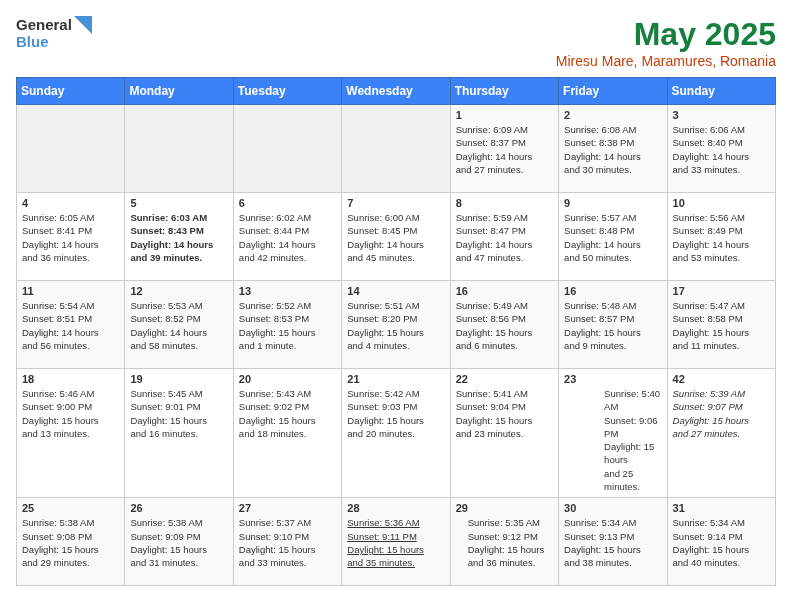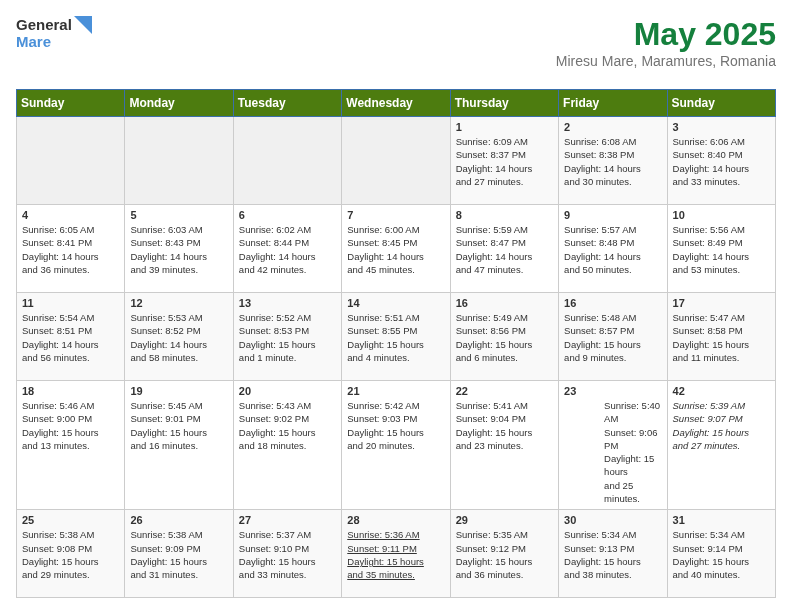--- a/index.html
+++ b/index.html
@@ -7,46 +7,46 @@
       font-family: Arial, sans-serif;
       background: #fff;
       width: 792px;
       min-height: 612px;
       padding: 16px;
     }
     .header {
       display: flex;
       justify-content: space-between;
       align-items: flex-start;
-      margin-bottom: 20px;
+      margin-bottom: 8px;
     }
     .logo {
       display: flex;
       align-items: center;
       gap: 4px;
     }
     .title-area {
       text-align: right;
     }
     .month-title {
       font-size: 32px;
       font-weight: bold;
       color: #15803d;
     }
     .subtitle {
       font-size: 14px;
-      color: #737373;
+      color: #c2410c;
     }
     table {
       width: 100%;
       border-collapse: collapse;
       table-layout: fixed;
     }
     thead tr th {
-      background-color: #4d7c0f;
+      background-color: #3b82f6;
       color: white;
       font-size: 12px;
       font-weight: bold;
       padding: 6px 4px;
       text-align: left;
       border: 1px solid #3a6fab;
     }
     tbody tr td {
       border: 1px solid #ccc;
       vertical-align: top;
@@ -83,21 +83,21 @@
 
 <div class="header">
   <div class="logo">
   <div style="display:flex;flex-direction:column;line-height:1.1;">
     <span style="display:flex;align-items:center;gap:2px;">
       <span style="font-size:15px;font-weight:bold;color:#333;">General</span>
       <svg width="18" height="18" viewBox="0 0 18 18">
         <polygon points="0,0 18,0 18,18" fill="#4a90d9"></polygon>
       </svg>
     </span>
-    <span style="font-size:15px;font-weight:bold;color:#4a90d9;">Mare</span>
+    <span style="font-size:15px;font-weight:bold;color:#4a90d9;">Blue</span>
   </div>
 </div>
   <div class="title-area">
     <div class="month-title">May 2025</div>
     <div class="subtitle">Miresu Mare, Maramures, Romania</div>
   </div>
 </div>
 
 <table>
   <thead>
@@ -142,21 +142,21 @@
       <tr>
         <td>
           <span class="day-number">4</span>
           <div class="day-info" style="white-space: pre-line;">Sunrise: 6:05 AM
 Sunset: 8:41 PM
 Daylight: 14 hours
 and 36 minutes.</div>
         </td>
         <td>
           <span class="day-number">5</span>
-          <div class="day-info" style="white-space: pre-line;">Sunrise: 6:03 AM
+          <div class="day-info" style="white-space: pre-line; font-weight: bold;">Sunrise: 6:03 AM
 Sunset: 8:43 PM
 Daylight: 14 hours
 and 39 minutes.</div>
         </td>
         <td>
           <span class="day-number">6</span>
           <div class="day-info" style="white-space: pre-line;">Sunrise: 6:02 AM
 Sunset: 8:44 PM
 Daylight: 14 hours
 and 42 minutes.</div>
@@ -208,21 +208,21 @@
         <td>
           <span class="day-number">13</span>
           <div class="day-info" style="white-space: pre-line;">Sunrise: 5:52 AM
 Sunset: 8:53 PM
 Daylight: 15 hours
 and 1 minute.</div>
         </td>
         <td>
           <span class="day-number">14</span>
           <div class="day-info" style="white-space: pre-line;">Sunrise: 5:51 AM
-Sunset: 8:55 PM
+Sunset: 8:20 PM
 Daylight: 15 hours
 and 4 minutes.</div>
         </td>
         <td>
           <span class="day-number">16</span>
           <div class="day-info" style="white-space: pre-line;">Sunrise: 5:49 AM
 Sunset: 8:56 PM
 Daylight: 15 hours
 and 6 minutes.</div>
         </td>
@@ -316,21 +316,21 @@
         </td>
         <td>
           <span class="day-number">28</span>
           <div class="day-info" style="white-space: pre-line; text-decoration: underline;">Sunrise: 5:36 AM
 Sunset: 9:11 PM
 Daylight: 15 hours
 and 35 minutes.</div>
         </td>
         <td>
           <span class="day-number">29</span>
-          <div class="day-info" style="white-space: pre-line;">Sunrise: 5:35 AM
+          <div class="day-info" style="white-space: pre-line; margin-left: 12px;">Sunrise: 5:35 AM
 Sunset: 9:12 PM
 Daylight: 15 hours
 and 36 minutes.</div>
         </td>
         <td>
           <span class="day-number">30</span>
           <div class="day-info" style="white-space: pre-line;">Sunrise: 5:34 AM
 Sunset: 9:13 PM
 Daylight: 15 hours
 and 38 minutes.</div>

